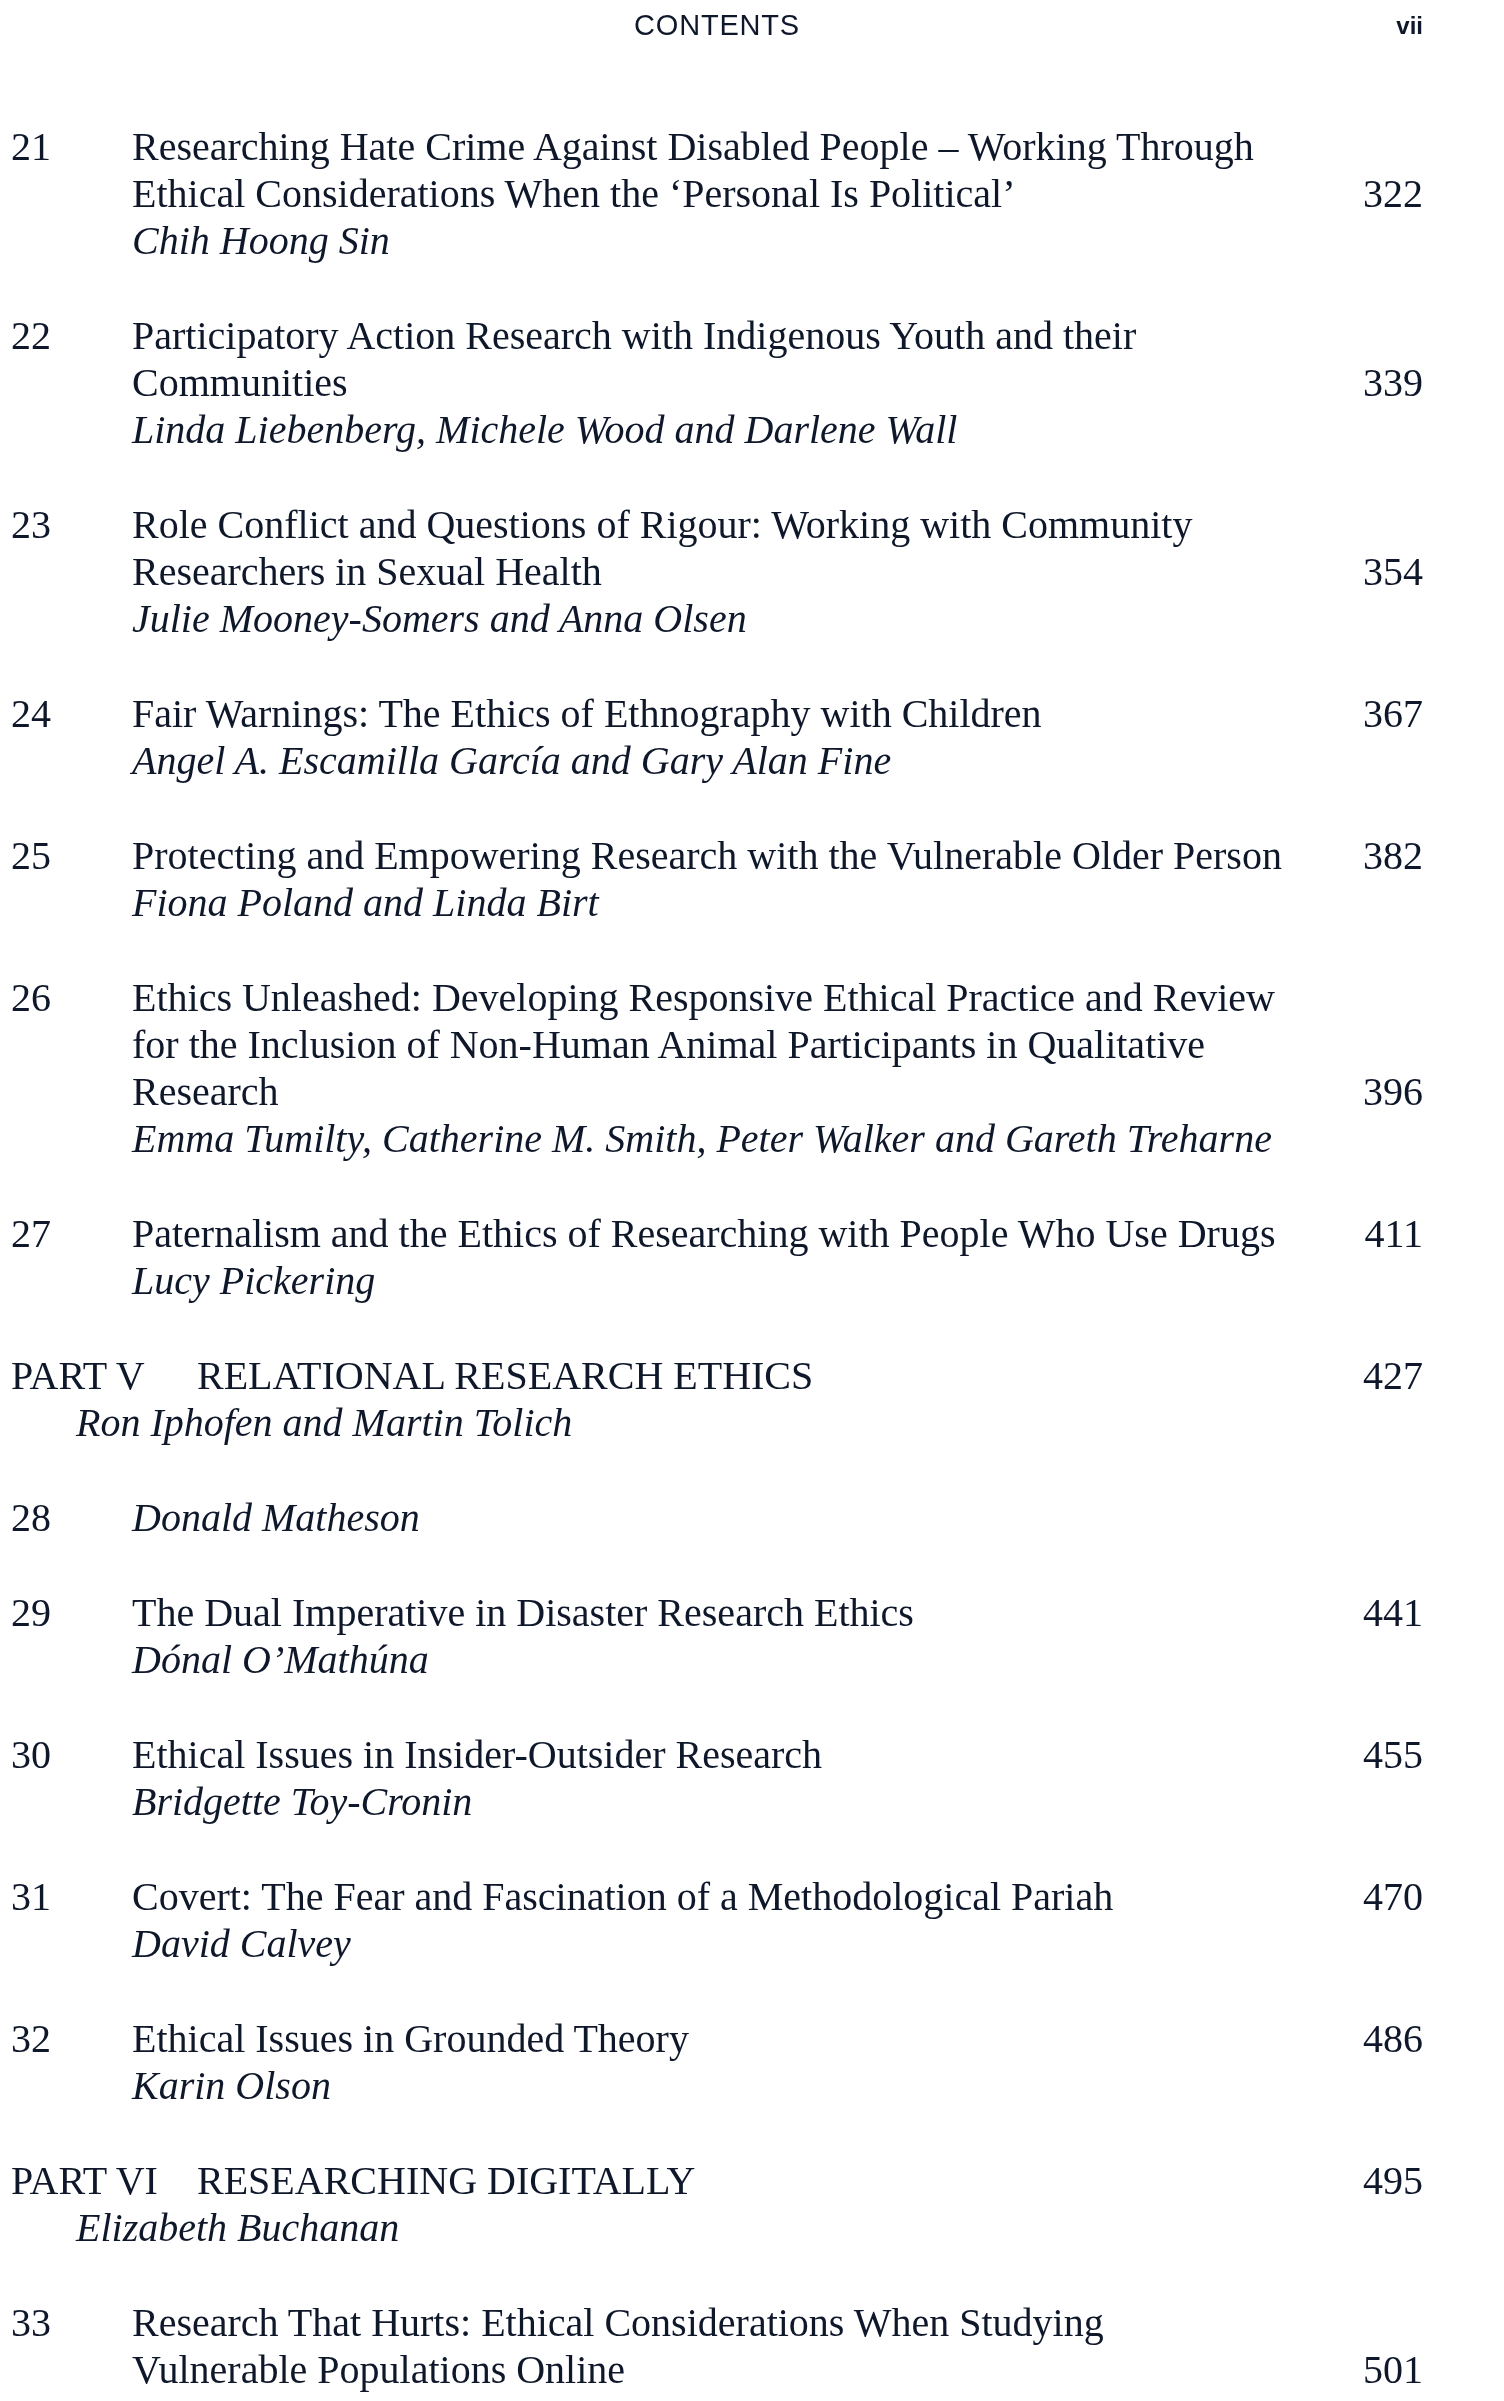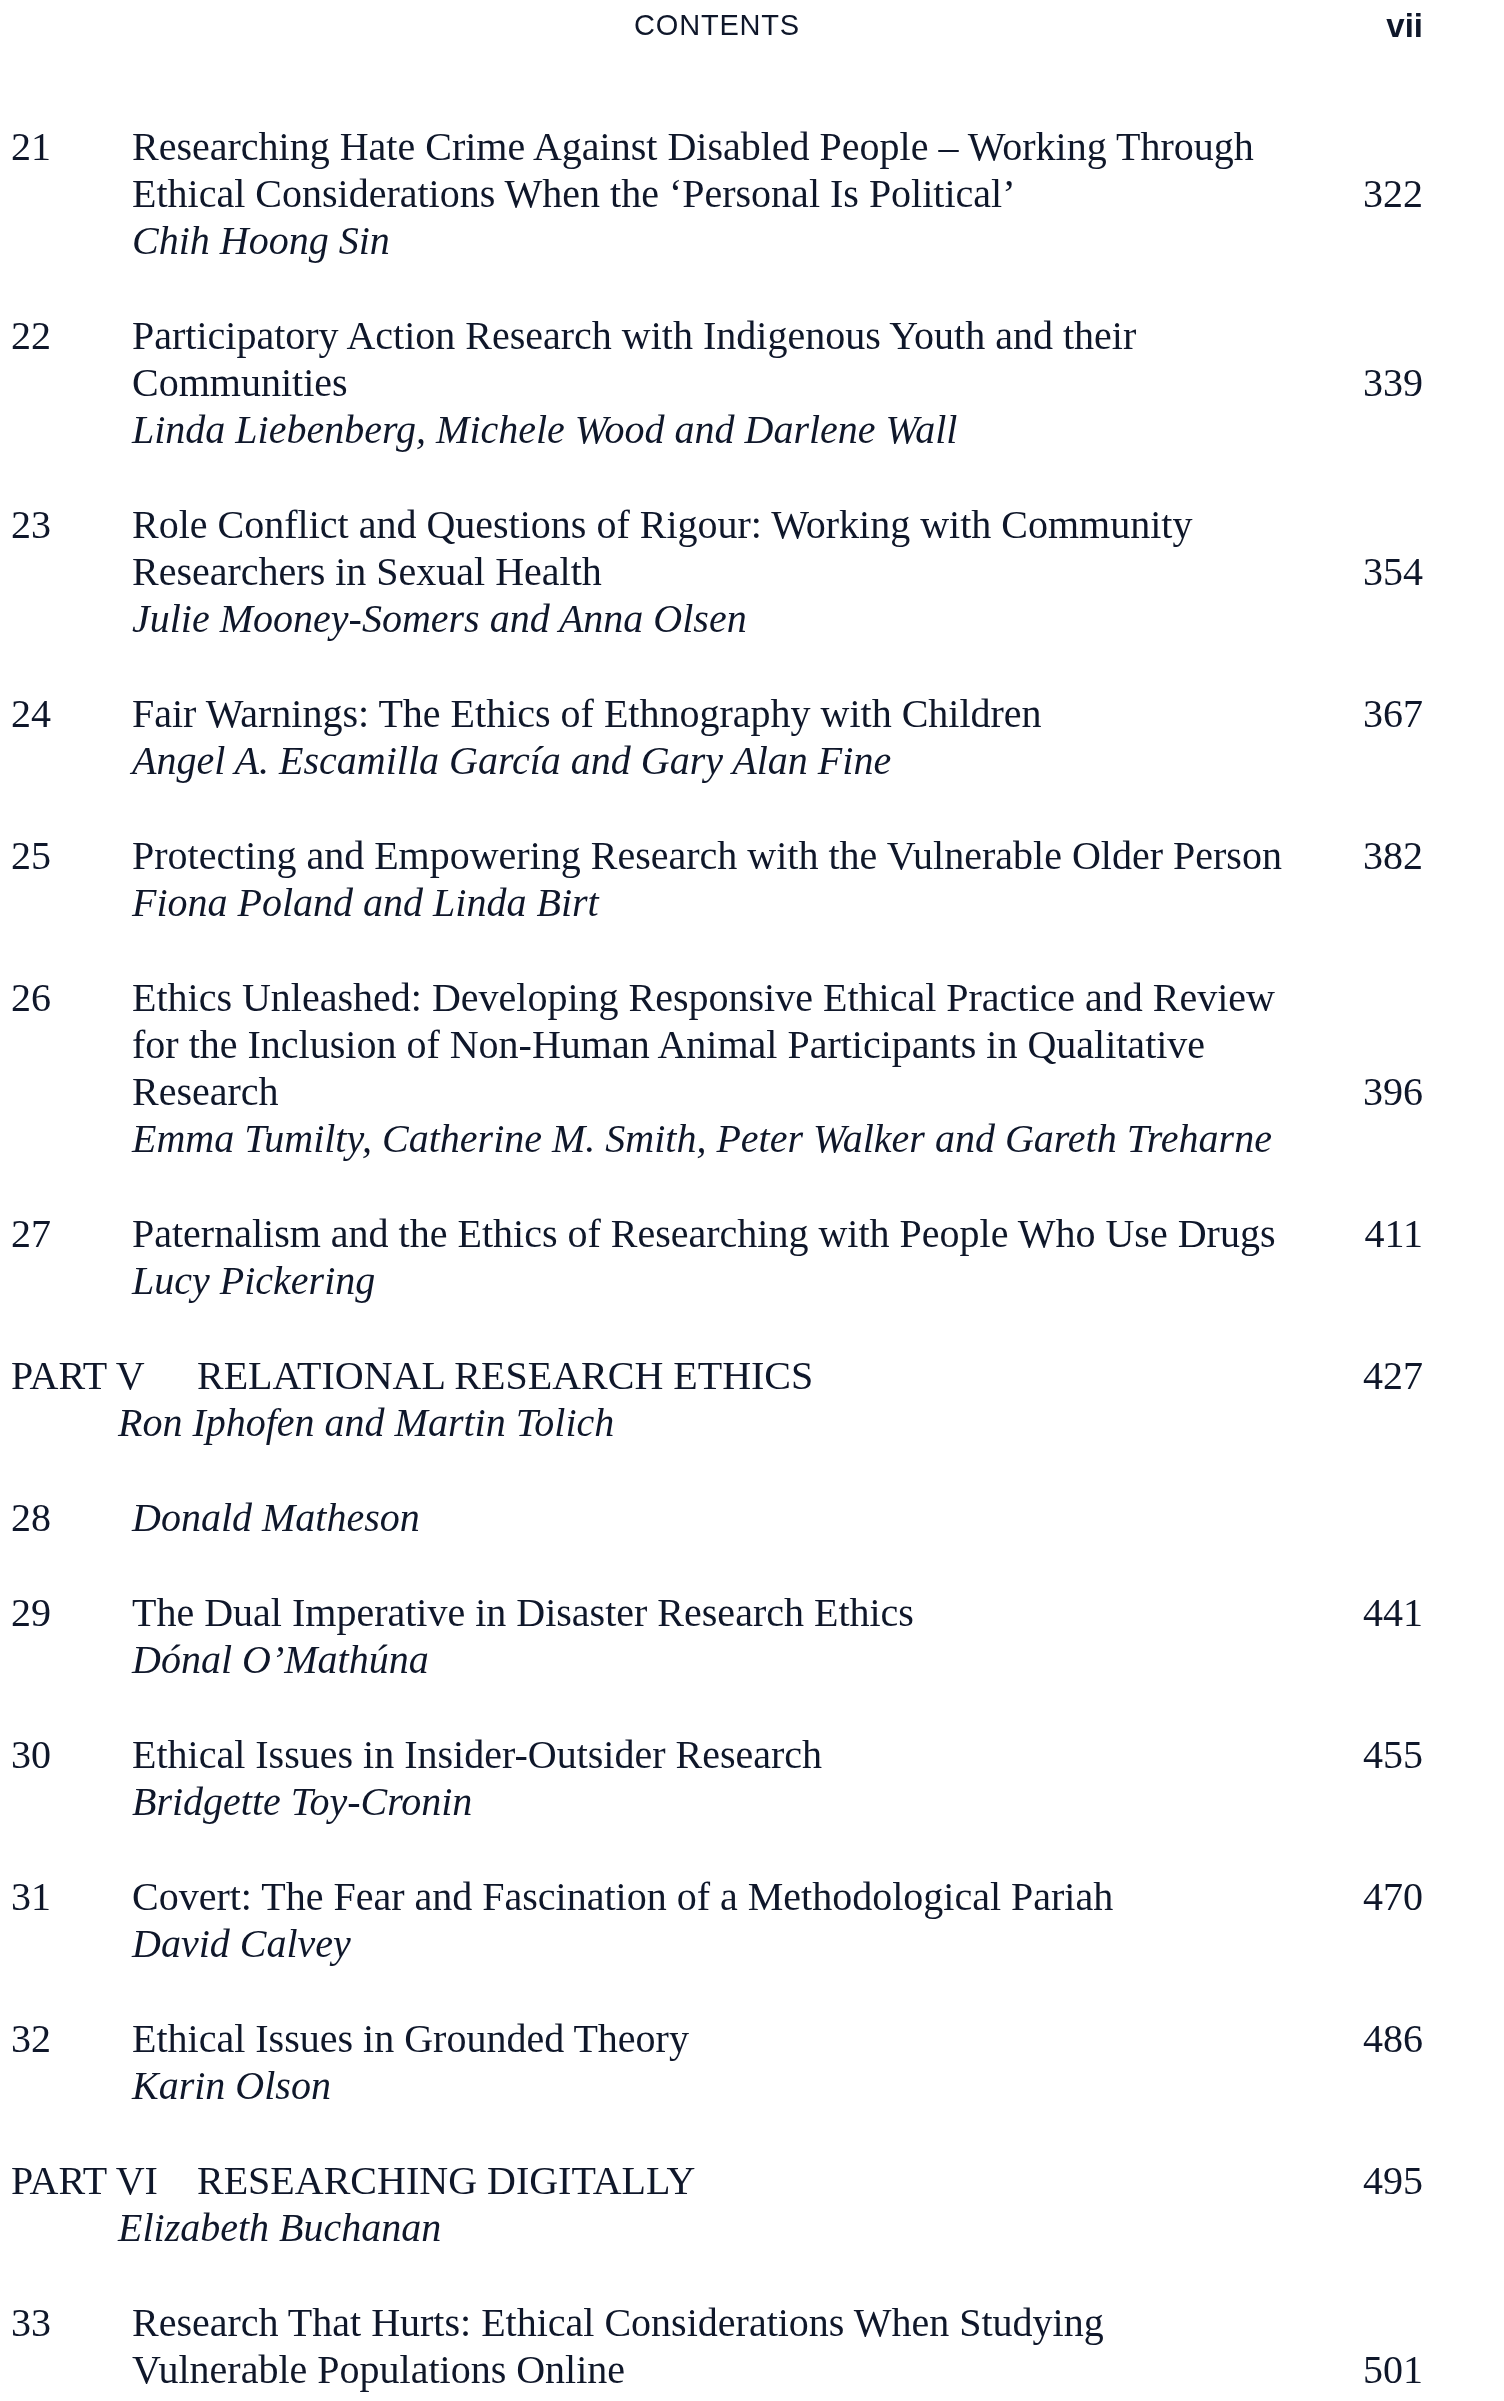--- a/index.html
+++ b/index.html
@@ -26,38 +26,38 @@
     position: absolute;
     left: 0; right: 0; top: 0;
     text-align: center;
     font-size: 29px;
     line-height: 41px;
     letter-spacing: 0.8px;
   }
   .hdr-folio {
     position: absolute;
     right: 0; top: 0;
-    font-size: 33px;
+    font-size: 24px;
     line-height: 41px;
     font-weight: bold;
   }
   
   .entries { margin-top: 77px; }
   .entry { display: flex; margin-bottom: 48px; }
   .num { flex: none; width: 121px; }
   .body { flex: 1; min-width: 0; }
   .trow { display: flex; }
   .title { flex: 1; white-space: pre-line; }
   .pg { flex: none; align-self: flex-end; text-align: center; padding-left: 16.5px; }
   .authors { font-style: italic; }
   
   .entry.part { margin-top: 5px; }
   .part-label { display: inline-block; width: 186px; }
   .part .title, .part .pg { font-weight: normal; }
-  .part .authors { margin-left: 107px; }
+  .part .authors { margin-left: 65px; }
 </style>
 </head>
 <body>
 
 <div class="page">
 
   <div class="hdr">
     <div class="hdr-title">CONTENTS</div>
     <div class="hdr-folio">vii</div>
   </div>

